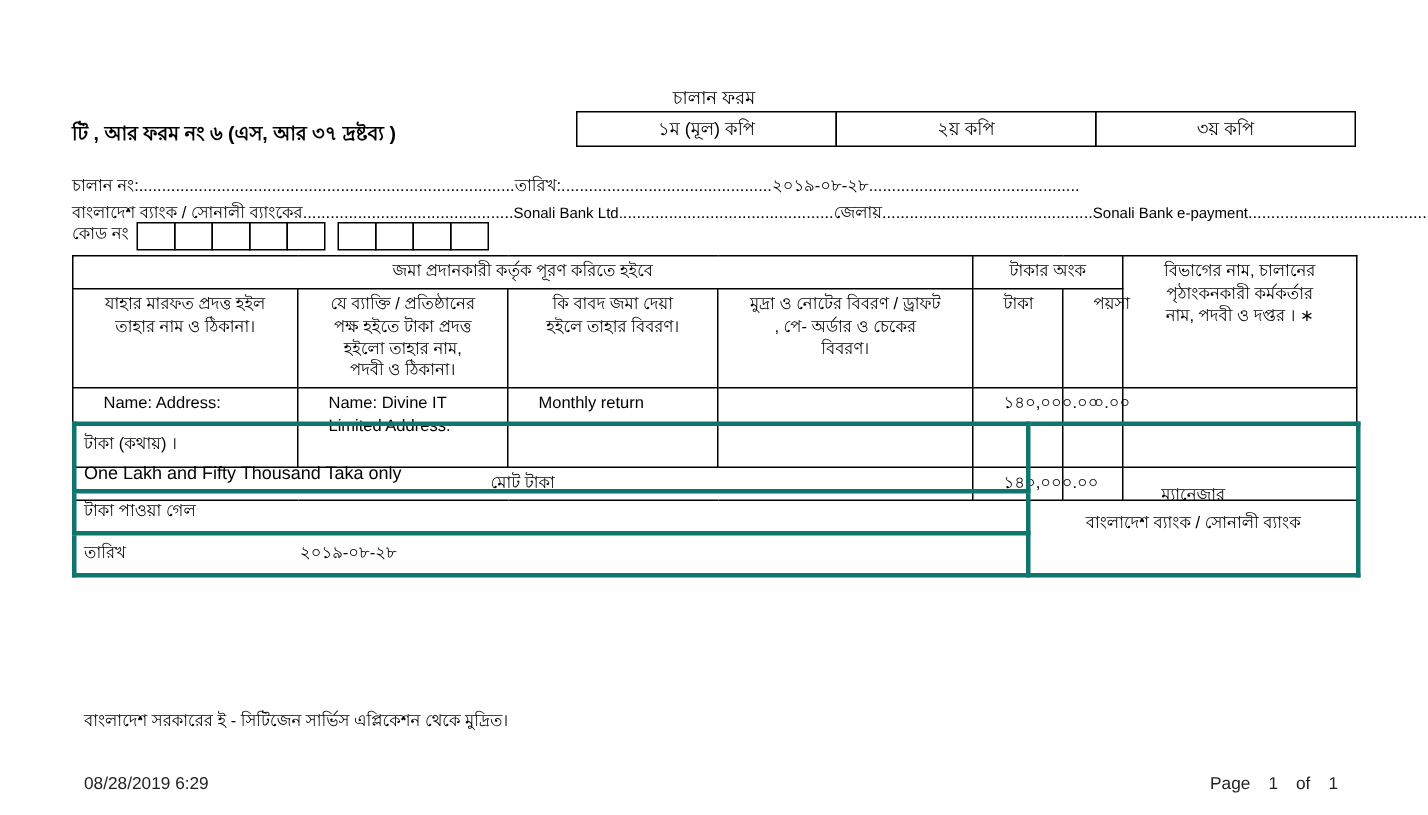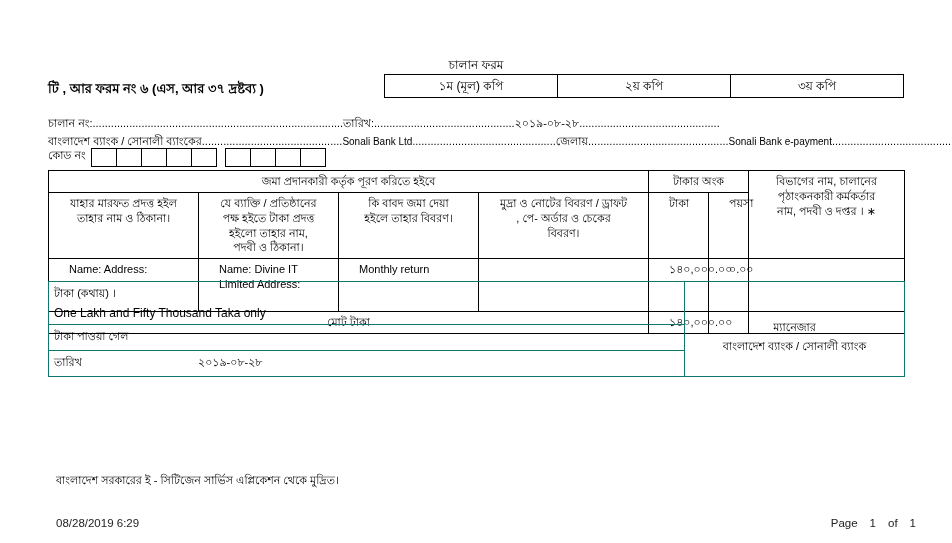--- a/index.html
+++ b/index.html
@@ -123,21 +123,21 @@
   
   .lower-table {
     position: absolute;
     top: 281px;
     left: 48px;
     width: 856px;
     border-collapse: collapse;
     table-layout: fixed;
   }
   .lower-table td {
-    border: 1px solid #0f766e;
+    border: 3px solid #0f766e;
     padding: 3px 5px;
     font-size: 11px;
     vertical-align: top;
   }
   .amount-words { font-size: 12px; padding-top: 2px; }
   .sig-cell { text-align: center; vertical-align: bottom; }
   .sig-line-1 { font-size: 11px; }
   .sig-line-2 { font-size: 11px; }
 
   
@@ -160,21 +160,21 @@
   .footer-left {
     position: absolute;
     bottom: 14px;
     left: 56px;
     font-size: 11.5px;
     color: #222;
   }
   .footer-right {
     position: absolute;
     bottom: 14px;
-    right: 36px;
+    right: 60px;
     font-size: 11.5px;
     color: #222;
   }
   .footer-right span { margin-left: 12px; }
 </style>
 </head>
 <body>
 
 <div class="page">
 

